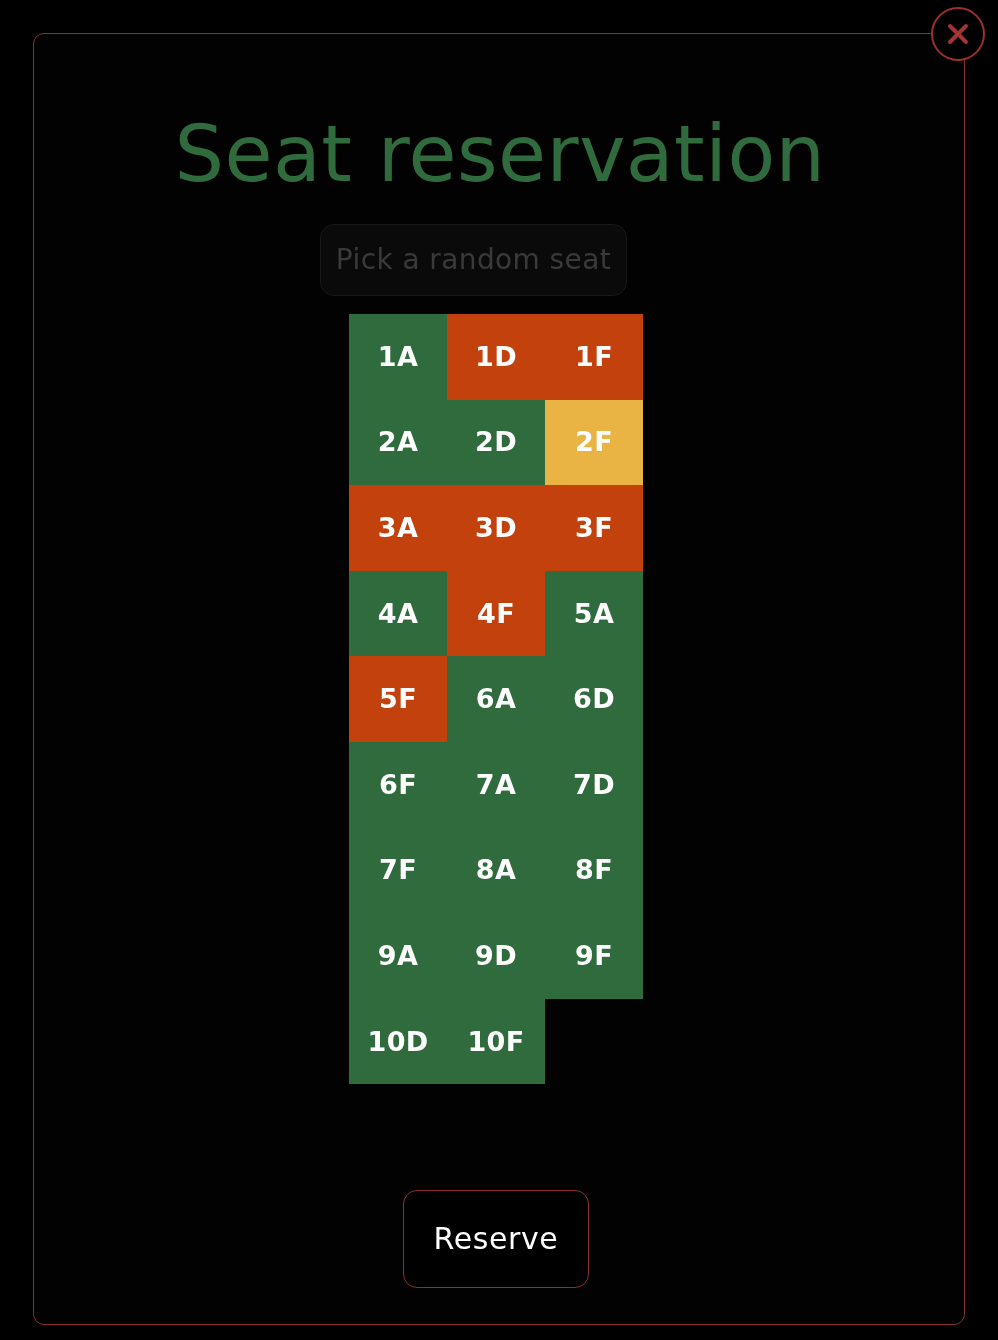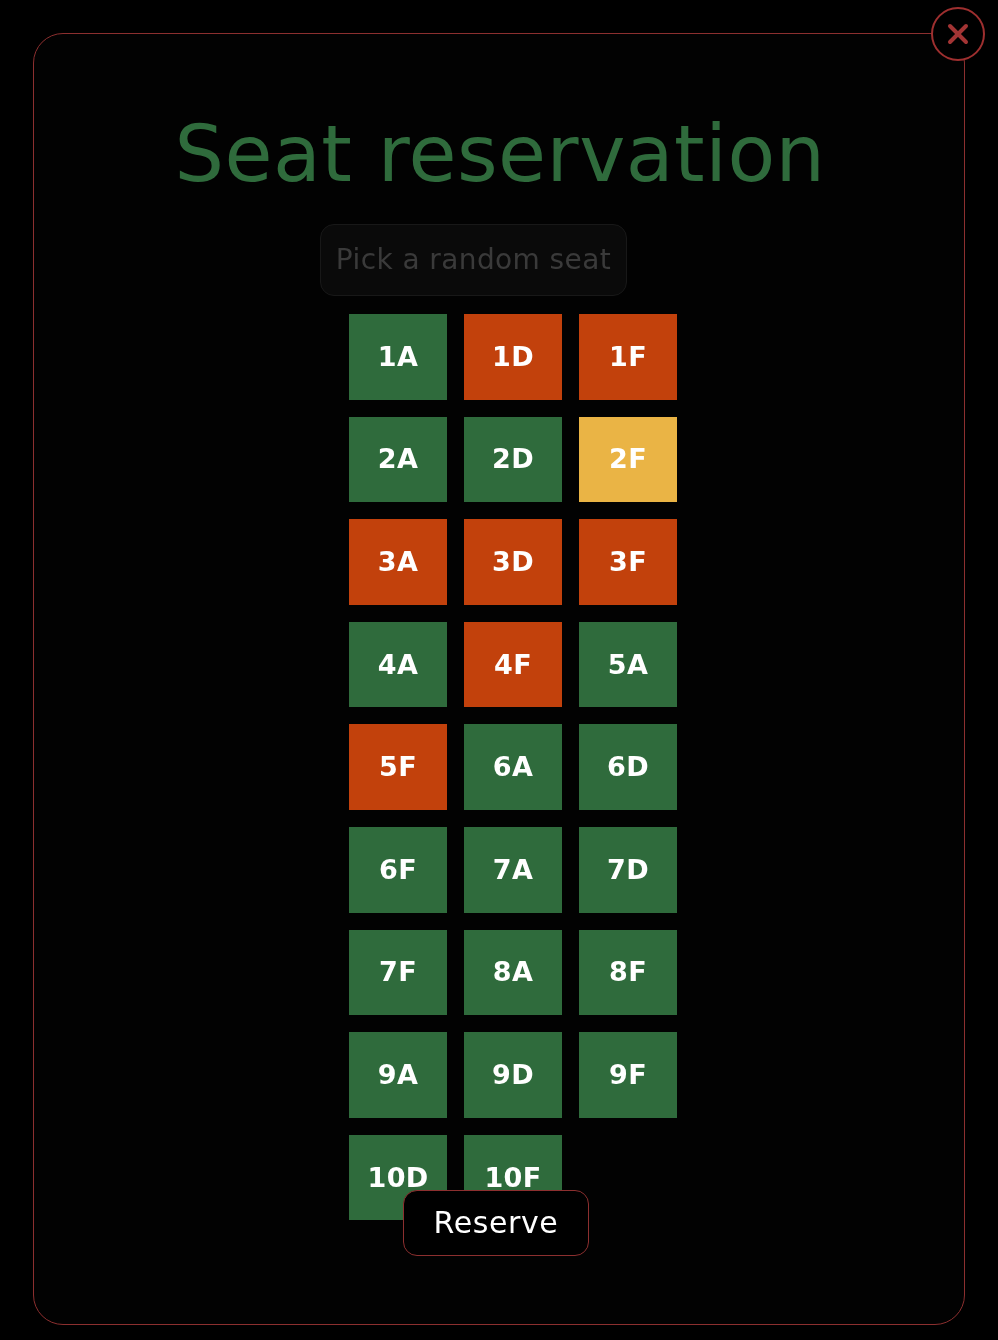--- a/index.html
+++ b/index.html
@@ -20,21 +20,21 @@
   }
 
   
   .modal {
     position: absolute;
     left: 33px;
     top: 33px;
     width: 932px;
     height: 1292px;
     border: 1px solid #8c2f2f;
-    border-radius: 30px;
+    border-radius: 11px;
     background: #020202;
   }
 
   
   .close-btn {
     position: absolute;
     left: 931px;
     top: 7px;
     width: 54px;
     height: 54px;
@@ -91,21 +91,21 @@
 
   
   .seat-grid {
     position: absolute;
     left: 315px;
     top: 280px;
     width: 294px;
     display: grid;
     grid-template-columns: repeat(3, 98px);
     grid-auto-rows: 85.6px;
-    gap: 17px;
+    gap: 0;
   }
   .seat {
     display: flex;
     align-items: center;
     justify-content: center;
     color: #ffffff;
     font-size: 27px;
     line-height: 30px;
     font-weight: 700;
     letter-spacing: 0.3px;
@@ -116,21 +116,21 @@
   .seat.free     { background: #2f6b3c; }
   .seat.taken    { background: #c2410c; }
   .seat.selected { background: #eab445; }
 
   
   .reserve-btn {
     position: absolute;
     left: 369px;
     top: 1156px;
     width: 186px;
-    height: 66px;
+    height: 98px;
     border: 1px solid #8c2f2f;
     border-radius: 14px;
     background: #000000;
     display: flex;
     align-items: center;
     justify-content: center;
     cursor: pointer;
   }
   .reserve-label {
     color: #ffffff;

